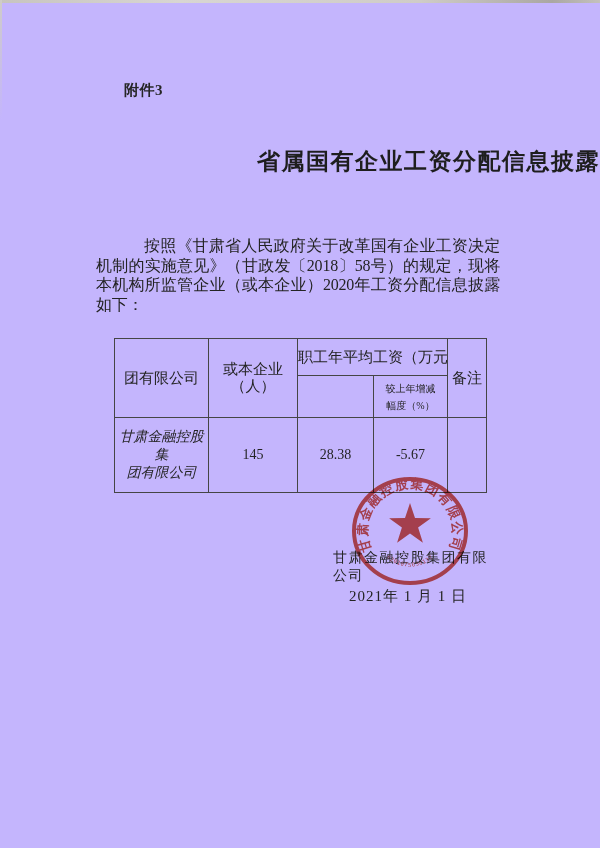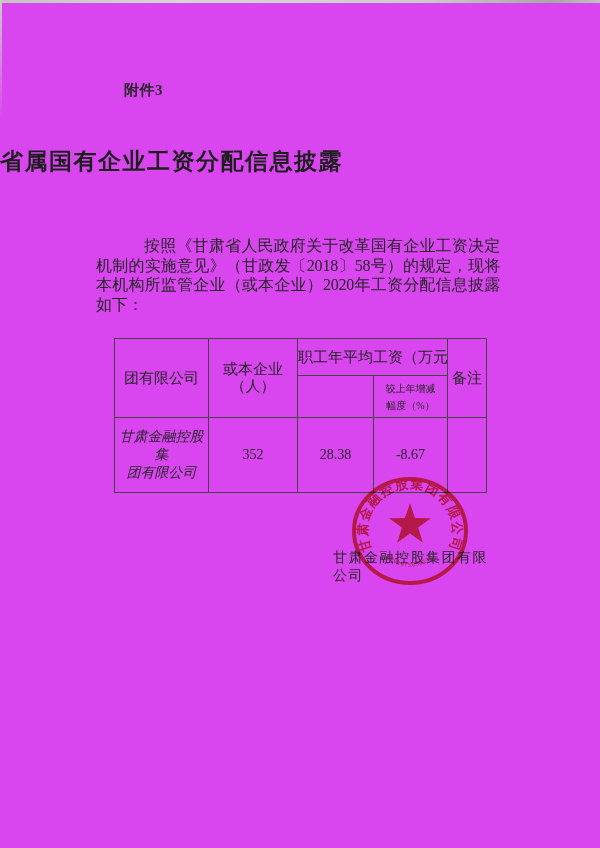--- a/index.html
+++ b/index.html
@@ -3,37 +3,37 @@
 <meta charset="utf-8">
 <style>
   html,body{margin:0;padding:0;}
   body{
     width:600px;height:848px;
     background:#e9e7e3;
     font-family:"Liberation Serif","DejaVu Serif",serif;
   }
   .page{
     position:relative;width:600px;height:848px;
-    background:#d946ef;overflow:hidden;color:#262626;
+    background:#c4b5fd;overflow:hidden;color:#262626;
   }
   .scan-edge-top{
     position:absolute;left:0;top:0;width:600px;height:3px;
     background:linear-gradient(90deg,#c7c4bf 0%,#d8d6d2 30%,#cfccc7 70%,#aaa7a2 92%,#c4c1bc 100%);
   }
   .scan-edge-left{
     position:absolute;left:0;top:0;width:2px;height:120px;
     background:linear-gradient(180deg,#cfccc8,rgba(250,250,249,0));
   }
   .attachment-label{
     position:absolute;left:124px;top:81px;
     font-size:15px;font-weight:600;letter-spacing:.5px;
   }
   .doc-title{
     position:absolute;left:0;right:0;top:146px;margin:0;
-    text-align:left;font-size:23px;font-weight:bold;
+    text-align:right;font-size:23px;font-weight:bold;
     letter-spacing:1.5px;color:#1e1e1e;
   }
   .body-paragraph{
     position:absolute;left:96px;top:236px;width:404px;
     font-size:16px;line-height:19.5px;text-align:justify;
     text-indent:48px;color:#242424;letter-spacing:-0.2px;
   }
   table.disclosure{
     position:absolute;left:114px;top:338px;
     border-collapse:collapse;table-layout:fixed;width:372px;
@@ -101,29 +101,30 @@
       <td rowspan="2">备注</td>
     </tr>
     <tr style="height:42px">
       <td class="no-border-top"></td>
       <td class="pre-wrap hdr-yoy">较上年增减
 幅度（%）</td>
     </tr>
     <tr style="height:75px">
       <td class="pre-wrap cell-company">甘肃金融控股集
 团有限公司</td>
-      <td class="cell-emp">352</td>
+      <td class="cell-emp">145</td>
       <td class="cell-wage">28.38</td>
-      <td class="cell-yoy">-8.67</td>
+      <td class="cell-yoy">-5.67</td>
       <td></td>
     </tr>
   </tbody>
     </table>
 
   <div class="sig-company">甘肃金融控股集团有限公司</div>
+  <div class="sig-date">2021年 1 月 1 日</div>
 
   <div class="seal">
     <svg width="124" height="114" viewBox="0 0 124 114">
       <defs>
         <path id="sealArc" d="M 23 74.2 A 43 43 0 1 1 101 74.2" fill="none"></path>
         <path id="sealSerialArc" d="M 32.9 76.4 A 35.5 35.5 0 0 0 91.1 76.4" fill="none"></path>
       </defs>
       <ellipse cx="62" cy="56" rx="56" ry="52" fill="none" stroke-width="4" stroke="#cf4134"></ellipse>
       <polygon points="62,28 67,43.1 82.9,43.2 70.1,52.6 74.9,67.8 62,58.5 49.1,67.8 53.9,52.6 41.1,43.2 57,43.1" fill="#cf4134"></polygon>
       <text class="seal-arc-text" text-anchor="middle" fill="#cf4134">

